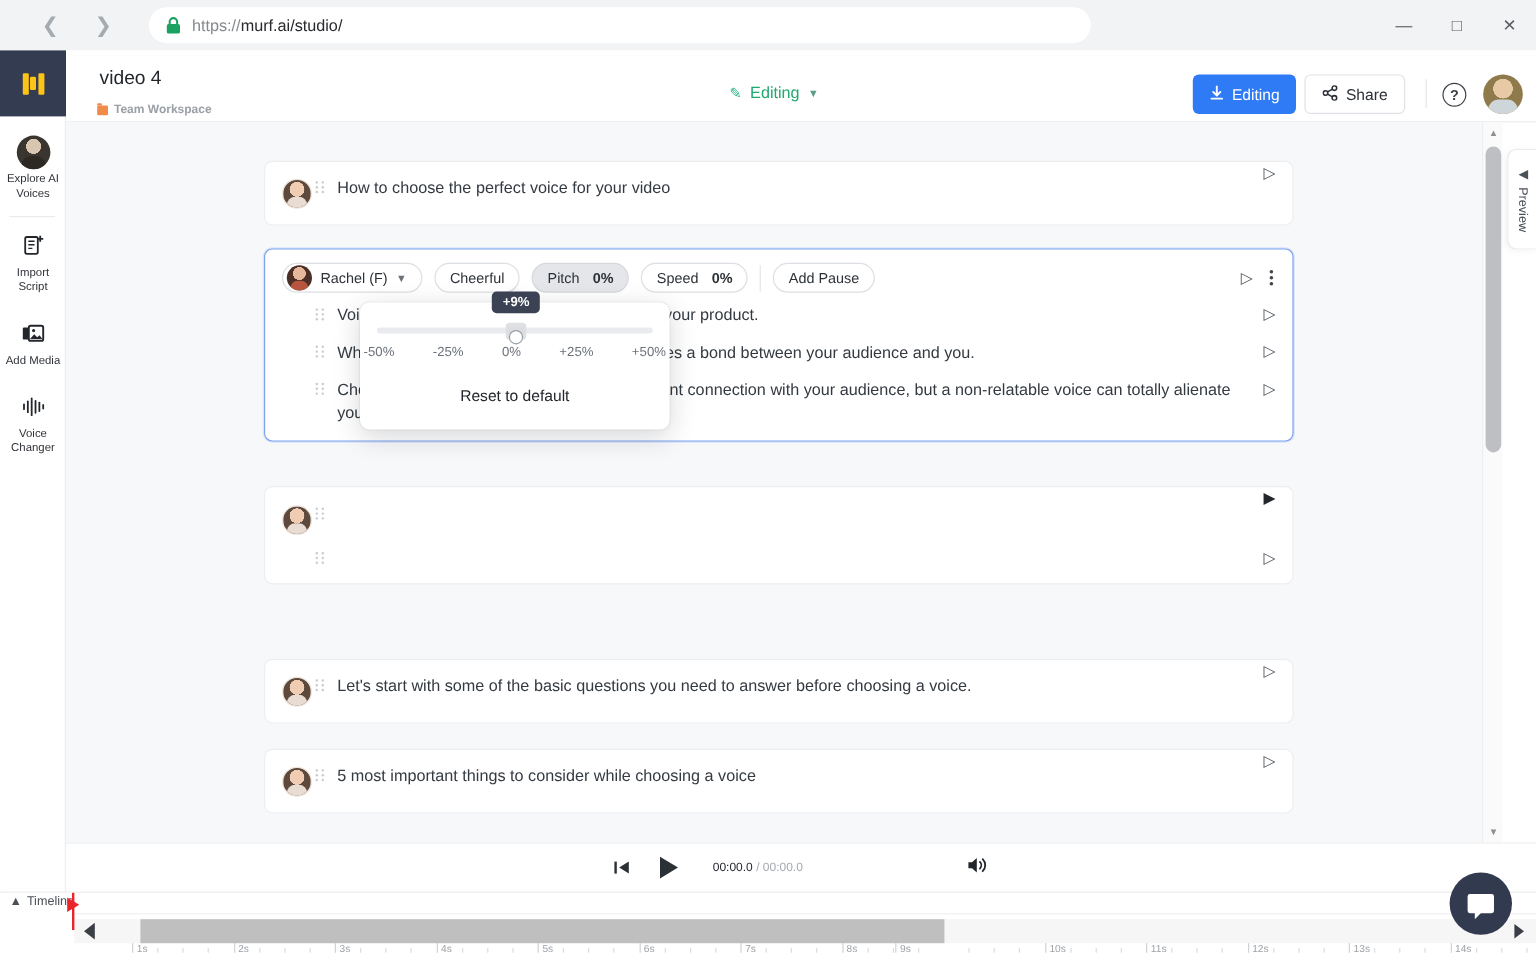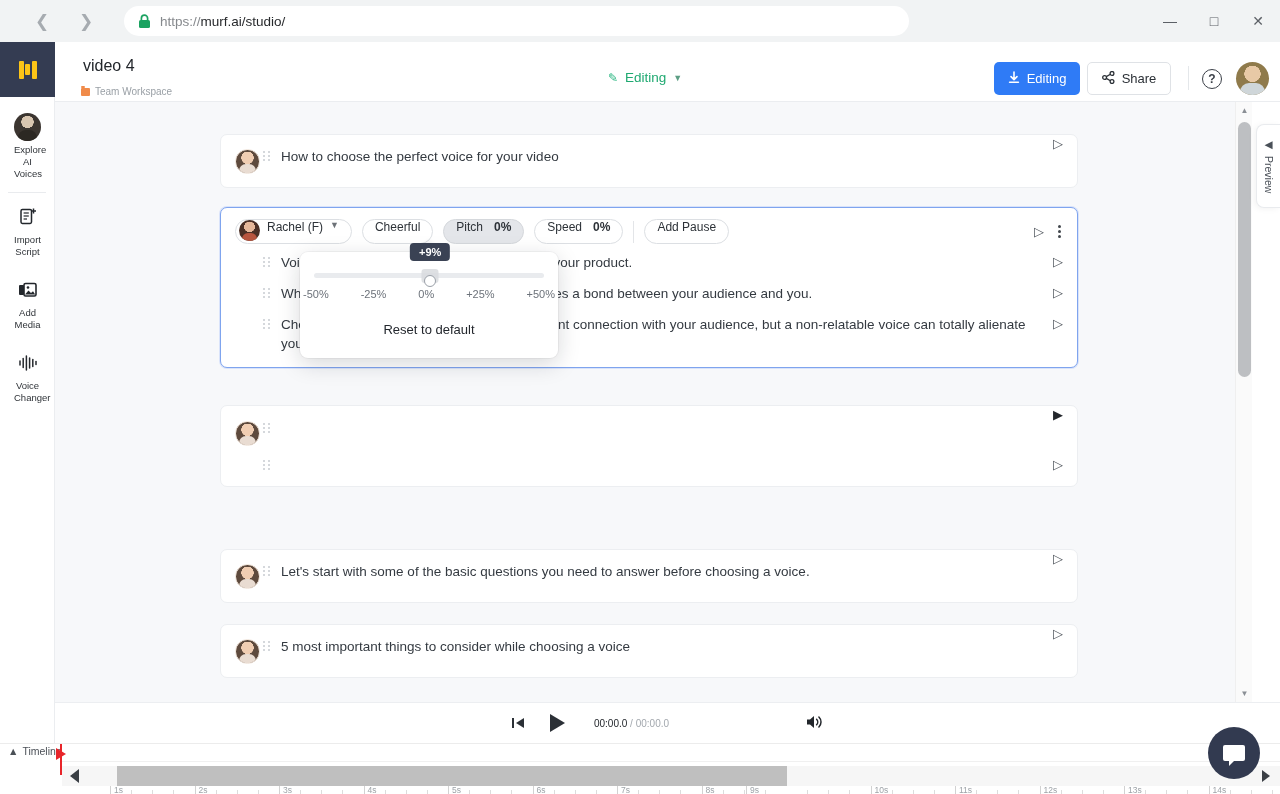--- a/index.html
+++ b/index.html
@@ -50,21 +50,21 @@
     width: 55px; height: 55px; background: #343c52;
     display: flex; align-items: center; justify-content: center;
   }
   .logo-glyph { display: flex; align-items: center; gap: 1.5px; }
   .lg-bar { background: #fcc417; border-radius: 1px; }
   .lg-a { width: 5px; height: 18px; }
   .lg-b { width: 5px; height: 11px; }
   .lg-c { width: 5px; height: 18px; }
 
   .side-item {
-    width: 55px; padding: 10px 14px 8px; text-align: center;
+    width: 55px; padding: 10px 2px 8px; text-align: center;
     color: #2f3338; font-size: 9.5px; line-height: 12px;
   }
   .side-item.first { padding-top: 16px; }
   .side-sep { width: 38px; height:1px; background:#e9ebee; margin: 4px auto 0; }
   .side-ico { height: 28px; display:flex; align-items:center; justify-content:center; margin-bottom: 3px;}
   .avatar-sm {
     width: 28px; height: 28px; border-radius: 50%;
     background: radial-gradient(circle at 50% 32%, #d8c6b0 0 26%, #3b3530 27% 100%);
     position: relative; overflow: hidden;
   }
@@ -77,21 +77,21 @@
   .appheader {
     position: absolute; left: 55px; top: 42px; width: 1225px; height: 60px;
     background: #ffffff; border-bottom: 1px solid #ebedf0;
   }
   .proj-title {
     position: absolute; left: 28px; top: 15px;
     font-size: 16px; color: #22262b;
   }
   .workspace {
     position: absolute; left: 26px; top: 44px;
-    font-size: 10px; color: #9aa0a6; display: flex; align-items: center; gap: 5px;
+    font-size: 10px; color: #9aa0a6; display: flex; align-items: center; gap: 5px; font-weight: bold;
   }
   .folder-ico { width: 9px; height: 8px; background:#f08b4a; border-radius:1px; position:relative;}
   .folder-ico::before{content:"";position:absolute;left:0;top:-2px;width:4px;height:2px;background:#f08b4a;border-radius:1px;}
   .editing {
     position: absolute; left: 553px; top: 28px;
     display: flex; align-items: center; gap: 7px;
     color: #1fa971; font-size: 13.5px;
   }
   .pencil { color:#24b47e; font-size: 12px; transform: rotate(0deg); }
   .caret-dn { font-size: 9px; color:#5c9e84; }
@@ -159,21 +159,21 @@
   .tri-ol { position:absolute; right:14px; top:2px; color:#4f555c; font-size: 13px; line-height: 13px; }
   .tri-filled { position:absolute; right:14px; top:2px; color:#23272c; font-size: 13px; line-height:13px;}
 
   
   .voicebar {
     display: flex; align-items: center; gap: 10px;
     padding: 11px 14px 9px;
   }
   .chip {
     height: 25px; border: 1px solid #dcdfe3; border-radius: 13px;
-    background: #fff; display: flex; align-items: flex-start;
+    background: #fff; display: flex; align-items: center;
     padding: 0 12px; font-size: 12px; color: #2d3238; gap: 11px;
     white-space: nowrap;
   }
   .chip.voice { padding-left: 3px; gap: 7px; }
   .chip.active { background: #e4e6ea; border-color: #d5d8dc; }
   .chip .val { font-weight: bold; }
   .chip-avatar {
     width: 21px; height: 21px; border-radius: 50%;
     background: radial-gradient(circle at 50% 33%, #e6b79a 0 30%, #4b2f26 31% 100%);
     overflow:hidden; position:relative;

